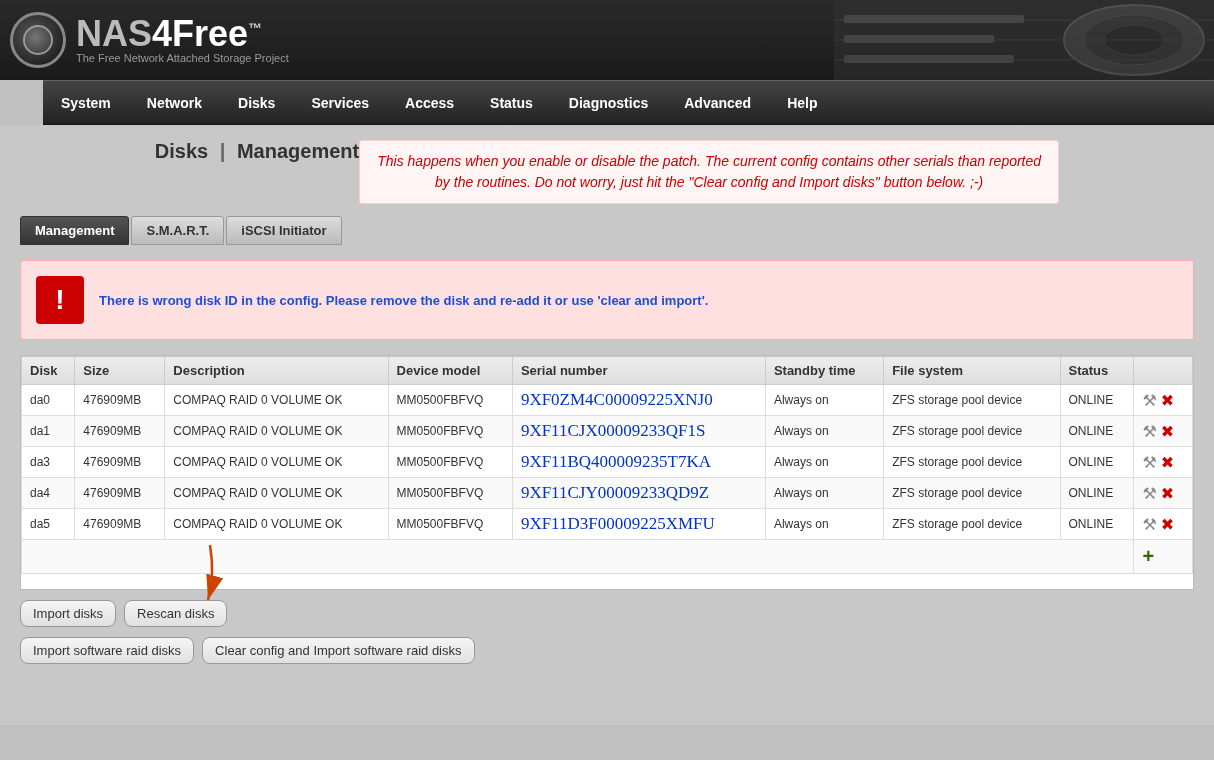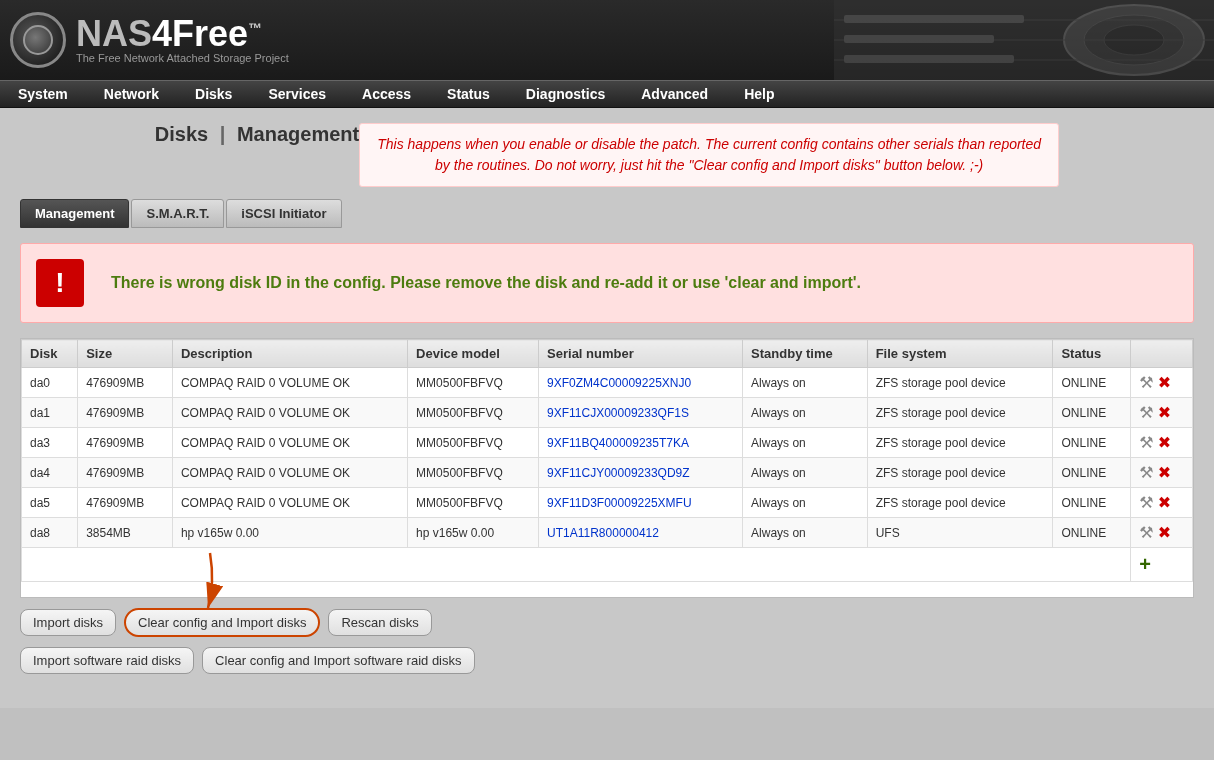--- a/index.html
+++ b/index.html
@@ -7,21 +7,21 @@
 
     
     .header { background: linear-gradient(180deg, #2a2a2a 0%, #1a1a1a 100%); height: 80px; display: flex; align-items: center; padding: 0 10px; position: relative; overflow: hidden; }
     .header-logo { display: flex; align-items: center; gap: 10px; }
     .logo-circle { width: 56px; height: 56px; border-radius: 50%; background: radial-gradient(circle at 40% 40%, #555, #111); border: 3px solid #888; display: flex; align-items: center; justify-content: center; }
     .logo-inner { width: 30px; height: 30px; border-radius: 50%; background: radial-gradient(circle at 40% 40%, #777, #333); border: 2px solid #999; }
     .logo-text { display: flex; flex-direction: column; }
     .logo-title { font-size: 36px; font-weight: bold; color: white; line-height: 1; font-family: Arial Black, sans-serif; }
 
     
-    .navbar { background: linear-gradient(180deg, #444 0%, #222 100%); height: 28px; display: flex; align-items: stretch; border-top: 1px solid #666; border-bottom: 1px solid #111; }
+    .navbar { background: linear-gradient(180deg, #444 0%, #222 100%); height: 45px; display: flex; align-items: stretch; border-top: 1px solid #666; border-bottom: 1px solid #111; margin-left: 43px; }
     .navbar a { color: white; text-decoration: none; padding: 0 18px; display: flex; align-items: center; font-size: 14px; font-weight: bold; cursor: pointer; }
 
     
     .page { background: #c8c8c8; min-height: 600px; padding: 15px 20px; }
 
     
     .page-title { font-size: 20px; color: #333; font-weight: bold; margin-bottom: 12px; }
     .page-title span.separator { color: #666; margin: 0 5px; }
 
     
@@ -31,29 +31,29 @@
     .tab.inactive { background: linear-gradient(180deg, #ddd 0%, #bbb 100%); color: #333; border-color: #999; }
 
     
     .notice { background: #fff0f0; border: 1px solid #ffcccc; padding: 15px 20px; margin-bottom: 15px; border-radius: 3px; }
     .notice-text { color: #cc0000; text-align: center; font-size: 14px; line-height: 1.5; font-style: italic; }
 
     
     .alert { background: #ffe0e0; border: 1px solid #ffaaaa; padding: 15px; margin-bottom: 15px; display: flex; align-items: center; gap: 15px; border-radius: 3px; }
     .alert-icon { width: 48px; height: 48px; background: #cc0000; border-radius: 4px; display: flex; align-items: center; justify-content: center; flex-shrink: 0; }
     .alert-icon-inner { color: white; font-size: 28px; font-weight: bold; }
-    .alert-msg { color: #4d7c0f; font-size: 16px; font-weight: bold; margin-left: 12px; }
+    .alert-msg { color: #1d4ed8; font-size: 13px; font-weight: bold; }
 
     
     .disk-table { width: 100%; border-collapse: collapse; background: #84cc16; margin-bottom: 15px; }
     .disk-table th { background: linear-gradient(180deg, #eee 0%, #ddd 100%); border: 1px solid #ccc; padding: 6px 8px; text-align: left; font-size: 13px; font-weight: bold; color: #333; }
     .disk-table td { border: 1px solid #ddd; padding: 5px 8px; font-size: 12px; color: #333; }
     .disk-table tr:nth-child(even) td { background: #f9f9f9; }
     .disk-table tr:nth-child(odd) td { background: white; }
-    .disk-link { color: #0033cc; text-decoration: none; font-size: 12px; }
+    .disk-link { color: #0033cc; text-decoration: none; font-size: 17px; font-family: Liberation Serif, serif; }
     .action-icons { display: flex; align-items: center; gap: 4px; white-space: nowrap; }
     .icon-wrench { color: #888; font-size: 16px; cursor: pointer; }
     .icon-delete { color: #cc0000; font-size: 16px; cursor: pointer; }
     .icon-add { color: #336600; font-size: 20px; cursor: pointer; font-weight: bold; }
 
     
     .btn-row { display: flex; gap: 8px; margin-bottom: 10px; flex-wrap: wrap; align-items: center; }
     .btn { padding: 5px 12px; font-size: 13px; border: 1px solid #999; border-radius: 8px; background: linear-gradient(180deg, #f5f5f5 0%, #e0e0e0 100%); cursor: pointer; color: #333; font-weight: normal; }
     .btn-highlighted { border: 2px solid #cc4400; border-radius: 20px; }
     .table-container { background: white; border: 1px solid #bbb; margin-bottom: 10px; }
@@ -218,36 +218,20 @@
             <td>ZFS storage pool device</td>
             <td>ONLINE</td>
             <td>
               <div class="action-icons">
                 <span class="icon-wrench" title="Edit">⚒</span>
                 <span class="icon-delete" title="Delete">✖</span>
               </div>
             </td>
           </tr>
           <tr>
-            <td>da8</td>
-            <td>3854MB</td>
-            <td>hp v165w 0.00</td>
-            <td>hp v165w 0.00</td>
-            <td><a class="disk-link" href="#">UT1A11R800000412</a></td>
-            <td>Always on</td>
-            <td>UFS</td>
-            <td>ONLINE</td>
-            <td>
-              <div class="action-icons">
-                <span class="icon-wrench" title="Edit">⚒</span>
-                <span class="icon-delete" title="Delete">✖</span>
-              </div>
-            </td>
-          </tr>
-          <tr>
             <td colspan="8"></td>
             <td><span class="icon-add" title="Add disk">+</span></td>
           </tr>
         </tbody>
     </table>
   </div>
 
   <div style="position:relative; margin-bottom:8px;">
 
     <div style="position:absolute; left:160px; top:-60px; pointer-events:none;">
@@ -255,21 +239,20 @@
         <defs>
           <marker id="arrowhead" markerWidth="10" markerHeight="7" refX="10" refY="3.5" orient="auto">
             <polygon points="0 0, 10 3.5, 0 7" fill="#cc4400"></polygon>
           </marker>
         </defs>
         <path d="M30 5 Q35 35 28 60" stroke="#cc4400" stroke-width="2.5" fill="none" marker-end="url(#arrowhead)"></path>
       </svg>
     </div>
     <div class="btn-row">
       <button class="btn">Import disks</button>
-      <button class="btn btn-highlighted">Clear config and Import disks</button>
       <button class="btn">Rescan disks</button>
     </div>
   </div>
 
   <div class="btn-row">
     <button class="btn">Import software raid disks</button>
     <button class="btn">Clear config and Import software raid disks</button>
   </div>
 
 </div>

